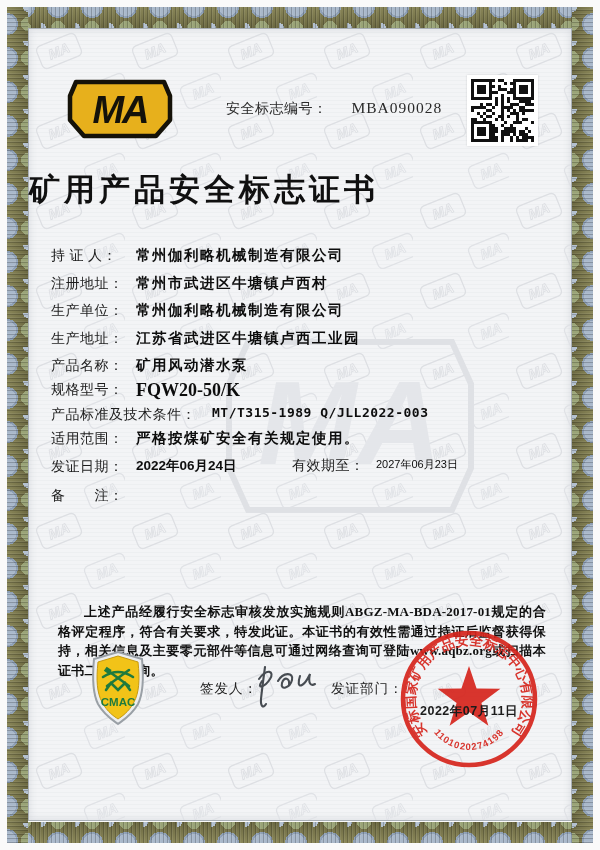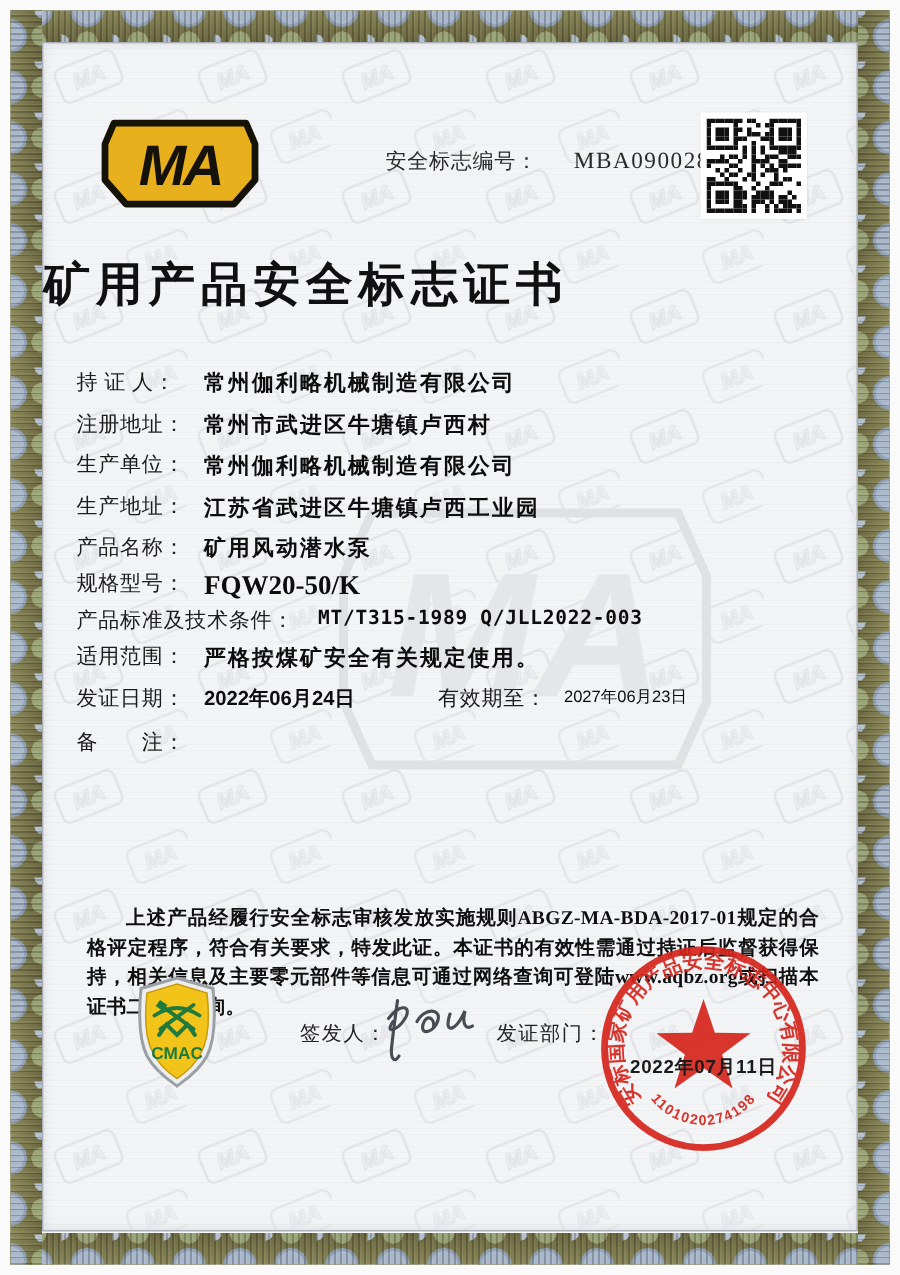--- a/index.html
+++ b/index.html
@@ -37,21 +37,21 @@
       repeating-linear-gradient(180deg, #f3f4f6 0 3px, #edeff1 3px 4px);
     border:1px solid #a9afb6;
     box-shadow: inset 0 0 8px rgba(60,70,90,.14);}
   .wm-layer{position:absolute;left:0;top:0;width:100%;height:100%;pointer-events:none;}
 
   .abs{position:absolute;}
 
   
   .ma-logo{left:38px;top:50px;}
   .num-row{left:197px;top:70px;white-space:nowrap;color:#2a2a2a;}
-  .num-label{font-size:14px;letter-spacing:.5px;margin-left:31px;}
+  .num-label{font-size:14px;letter-spacing:.5px;}
   .num-value{font-size:15.5px;letter-spacing:1px;margin-left:24px;}
   .qr{left:438px;top:46px;background:#fff;padding:4px;box-shadow:0 0 2px rgba(0,0,0,.15);}
 
   .page-title{left:0;top:140px;width:100%;text-align:left;
     font-size:31px;font-weight:bold;color:#101010;letter-spacing:4px;}
 
   
   .row{position:absolute;left:22px;white-space:nowrap;}
   .row .lab{font-size:14px;color:#1c1c1c;letter-spacing:.5px;display:inline-block;}
   .row .val{font-size:14.5px;font-weight:bold;color:#0d0d0d;letter-spacing:1.5px;

